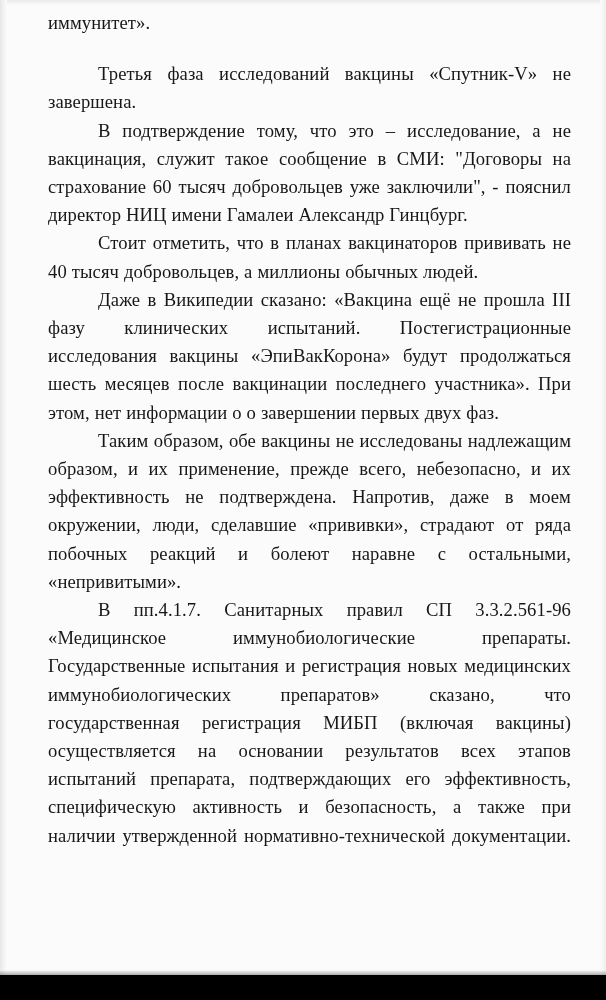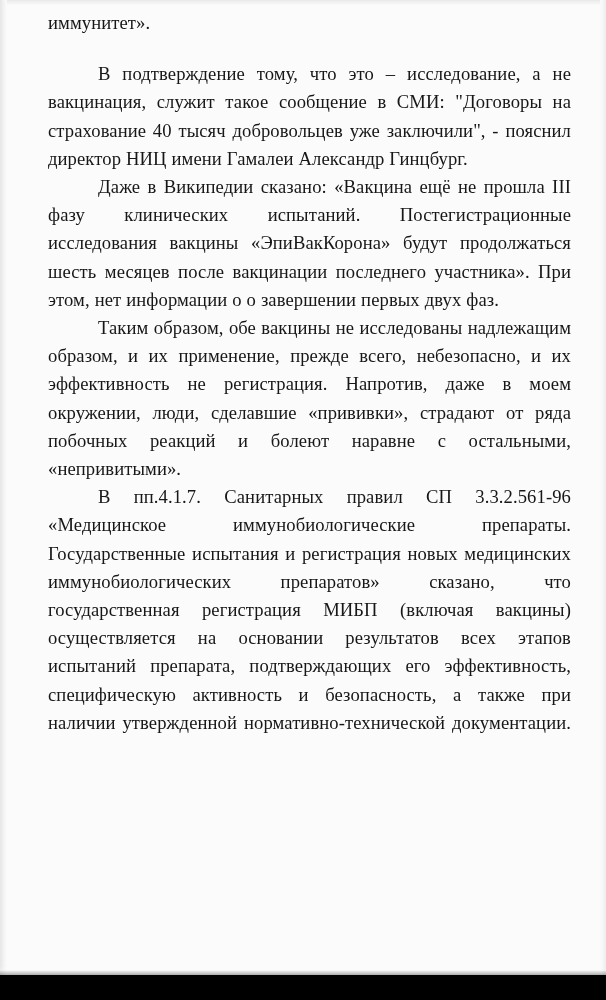--- a/index.html
+++ b/index.html
@@ -110,28 +110,30 @@
   <div id="left-gutter"></div>
   <div id="right-gutter"></div>
 
   <div id="text-column">
 
     <p class="para noindent">иммунитет».</p>
 
     <div class="para-gap"></div>
 
 
+    <p class="para">Третья фаза исследований вакцины «Спутник-V» не завершена.</p>
 
-    <p class="para">В подтверждение тому, что это – исследование, а не вакцинация, служит такое сообщение в СМИ: "Договоры на страхование 40 тысяч добровольцев уже заключили", - пояснил директор НИЦ имени Гамалеи Александр Гинцбург.</p>
+    <p class="para">В подтверждение тому, что это – исследование, а не вакцинация, служит такое сообщение в СМИ: "Договоры на страхование 60 тысяч добровольцев уже заключили", - пояснил директор НИЦ имени Гамалеи Александр Гинцбург.</p>
 
+    <p class="para">Стоит отметить, что в планах вакцинаторов прививать не 40 тысяч добровольцев, а миллионы обычных людей.</p>
 
 
     <p class="para">Даже в Википедии сказано: «Вакцина ещё не прошла III фазу клинических испытаний. Постегистрационные исследования вакцины «ЭпиВакКорона»  будут продолжаться шесть месяцев после вакцинации последнего участника».  При этом, нет информации о о завершении первых двух фаз.</p>
 
-    <p class="para">Таким образом, обе вакцины не исследованы надлежащим образом, и их применение, прежде всего, небезопасно, и их эффективность не регистрация. Напротив, даже в моем окружении, люди, сделавшие «прививки», страдают от ряда побочных реакций и болеют наравне с остальными, «непривитыми».</p>
+    <p class="para">Таким образом, обе вакцины не исследованы надлежащим образом, и их применение, прежде всего, небезопасно, и их эффективность не подтверждена. Напротив, даже в моем окружении, люди, сделавшие «прививки», страдают от ряда побочных реакций и болеют наравне с остальными, «непривитыми».</p>
 
     <p class="para last-line-full">В  пп.4.1.7.  Санитарных  правил  СП  3.3.2.561-96  «Медицинское  иммунобиологические  препараты. Государственные испытания и регистрация новых медицинских иммунобиологических  препаратов»  сказано,  что государственная  регистрация  МИБП  (включая  вакцины) осуществляется  на  основании  результатов  всех  этапов испытаний препарата, подтверждающих его эффективность, специфическую  активность  и  безопасность,  а  также  при наличии утвержденной нормативно-технической документации.</p>
 
   </div>
 
   <div id="clip-fade"></div>
   <div id="bottom-bar"></div>
 
 </div>
 

